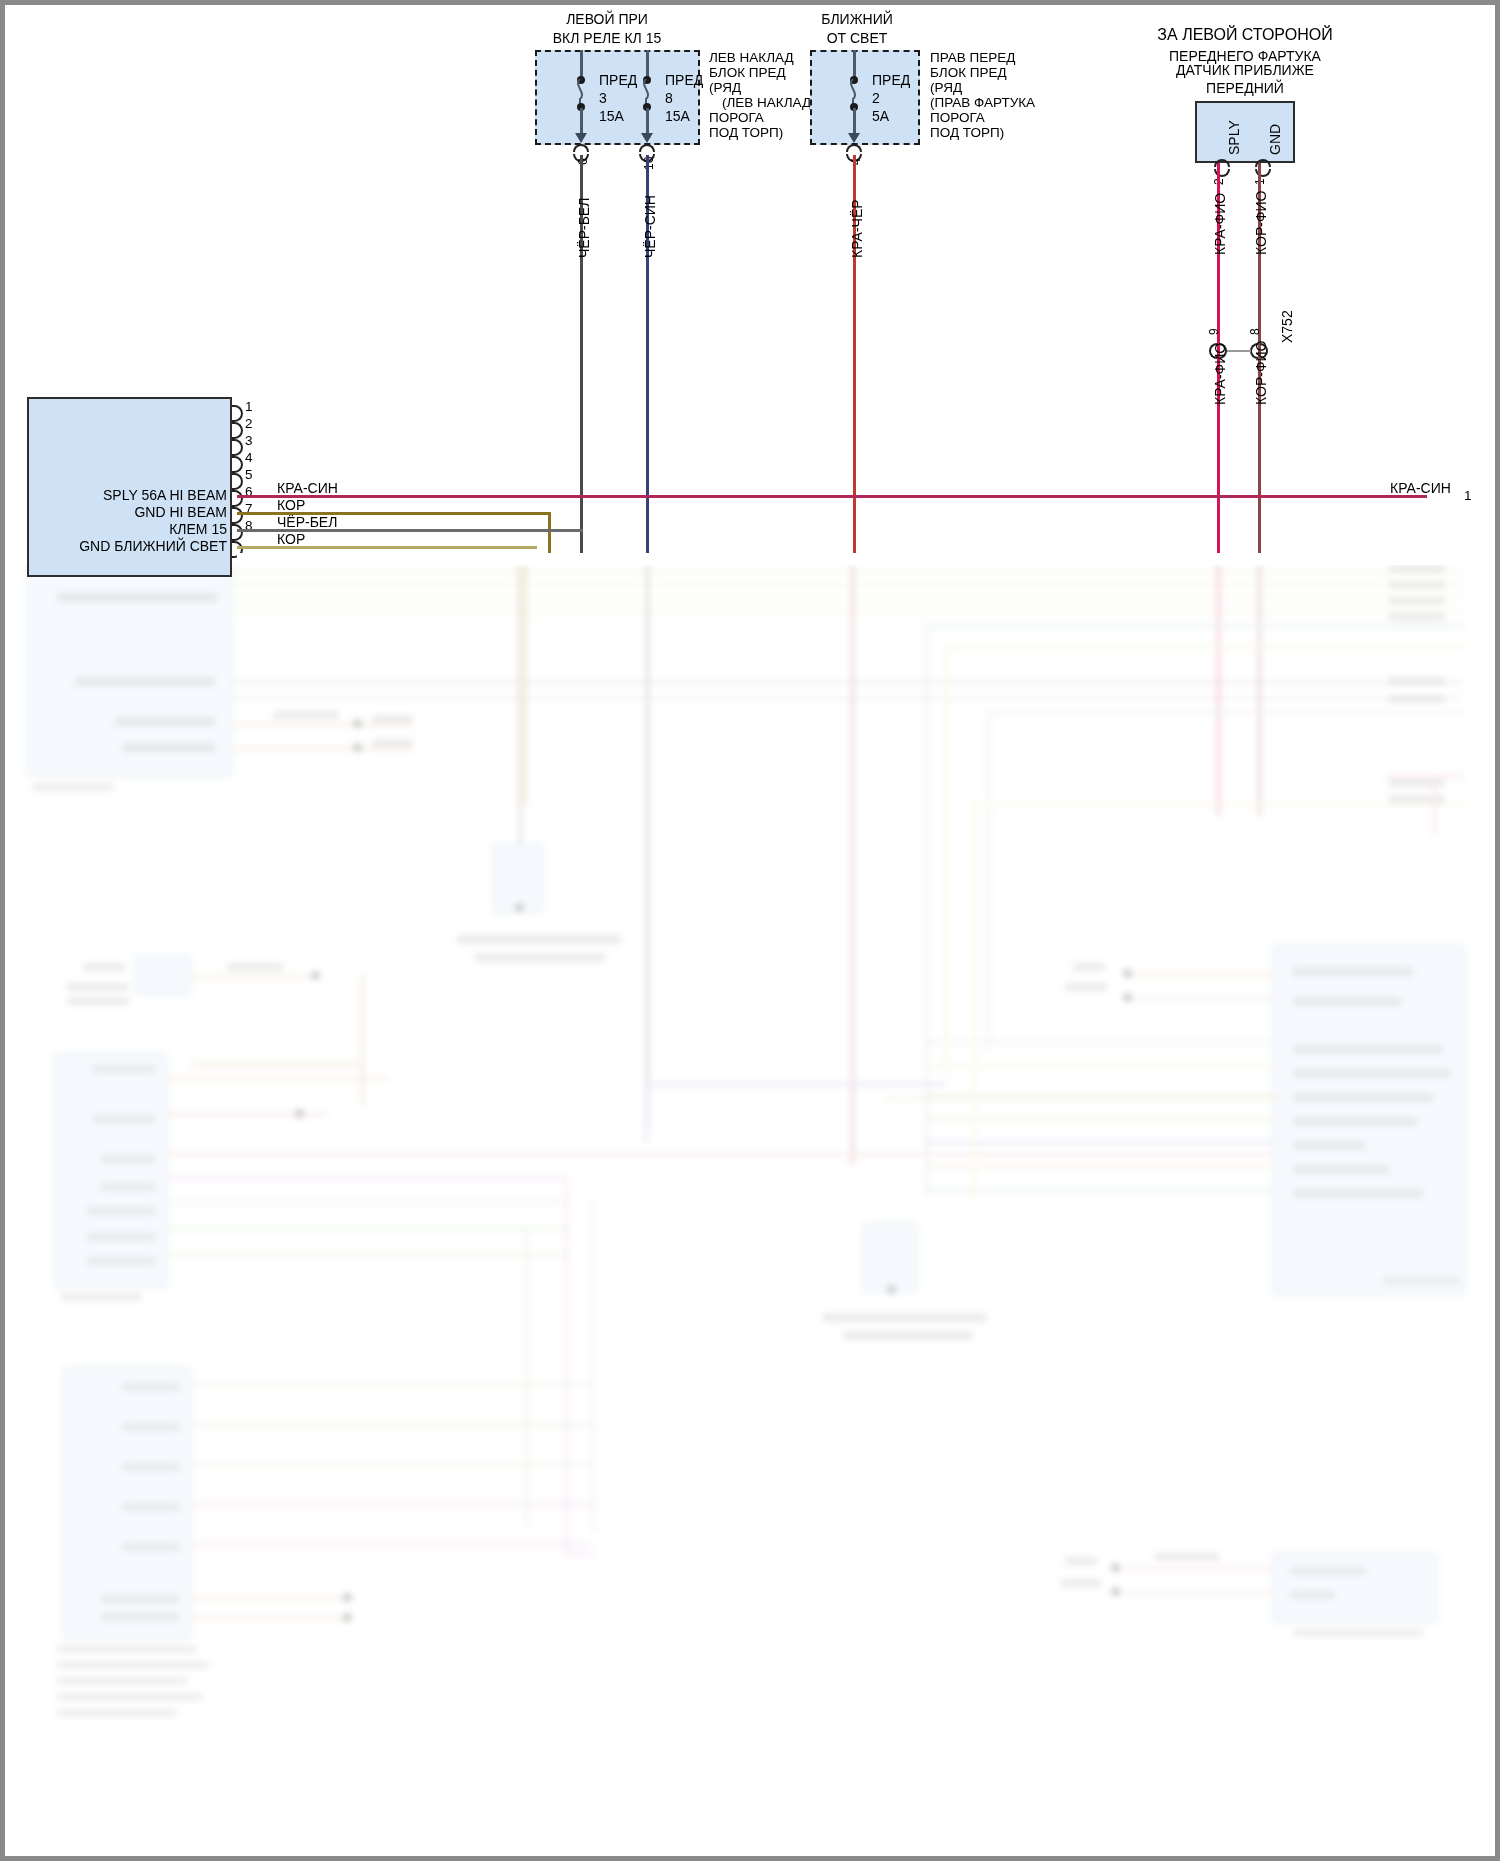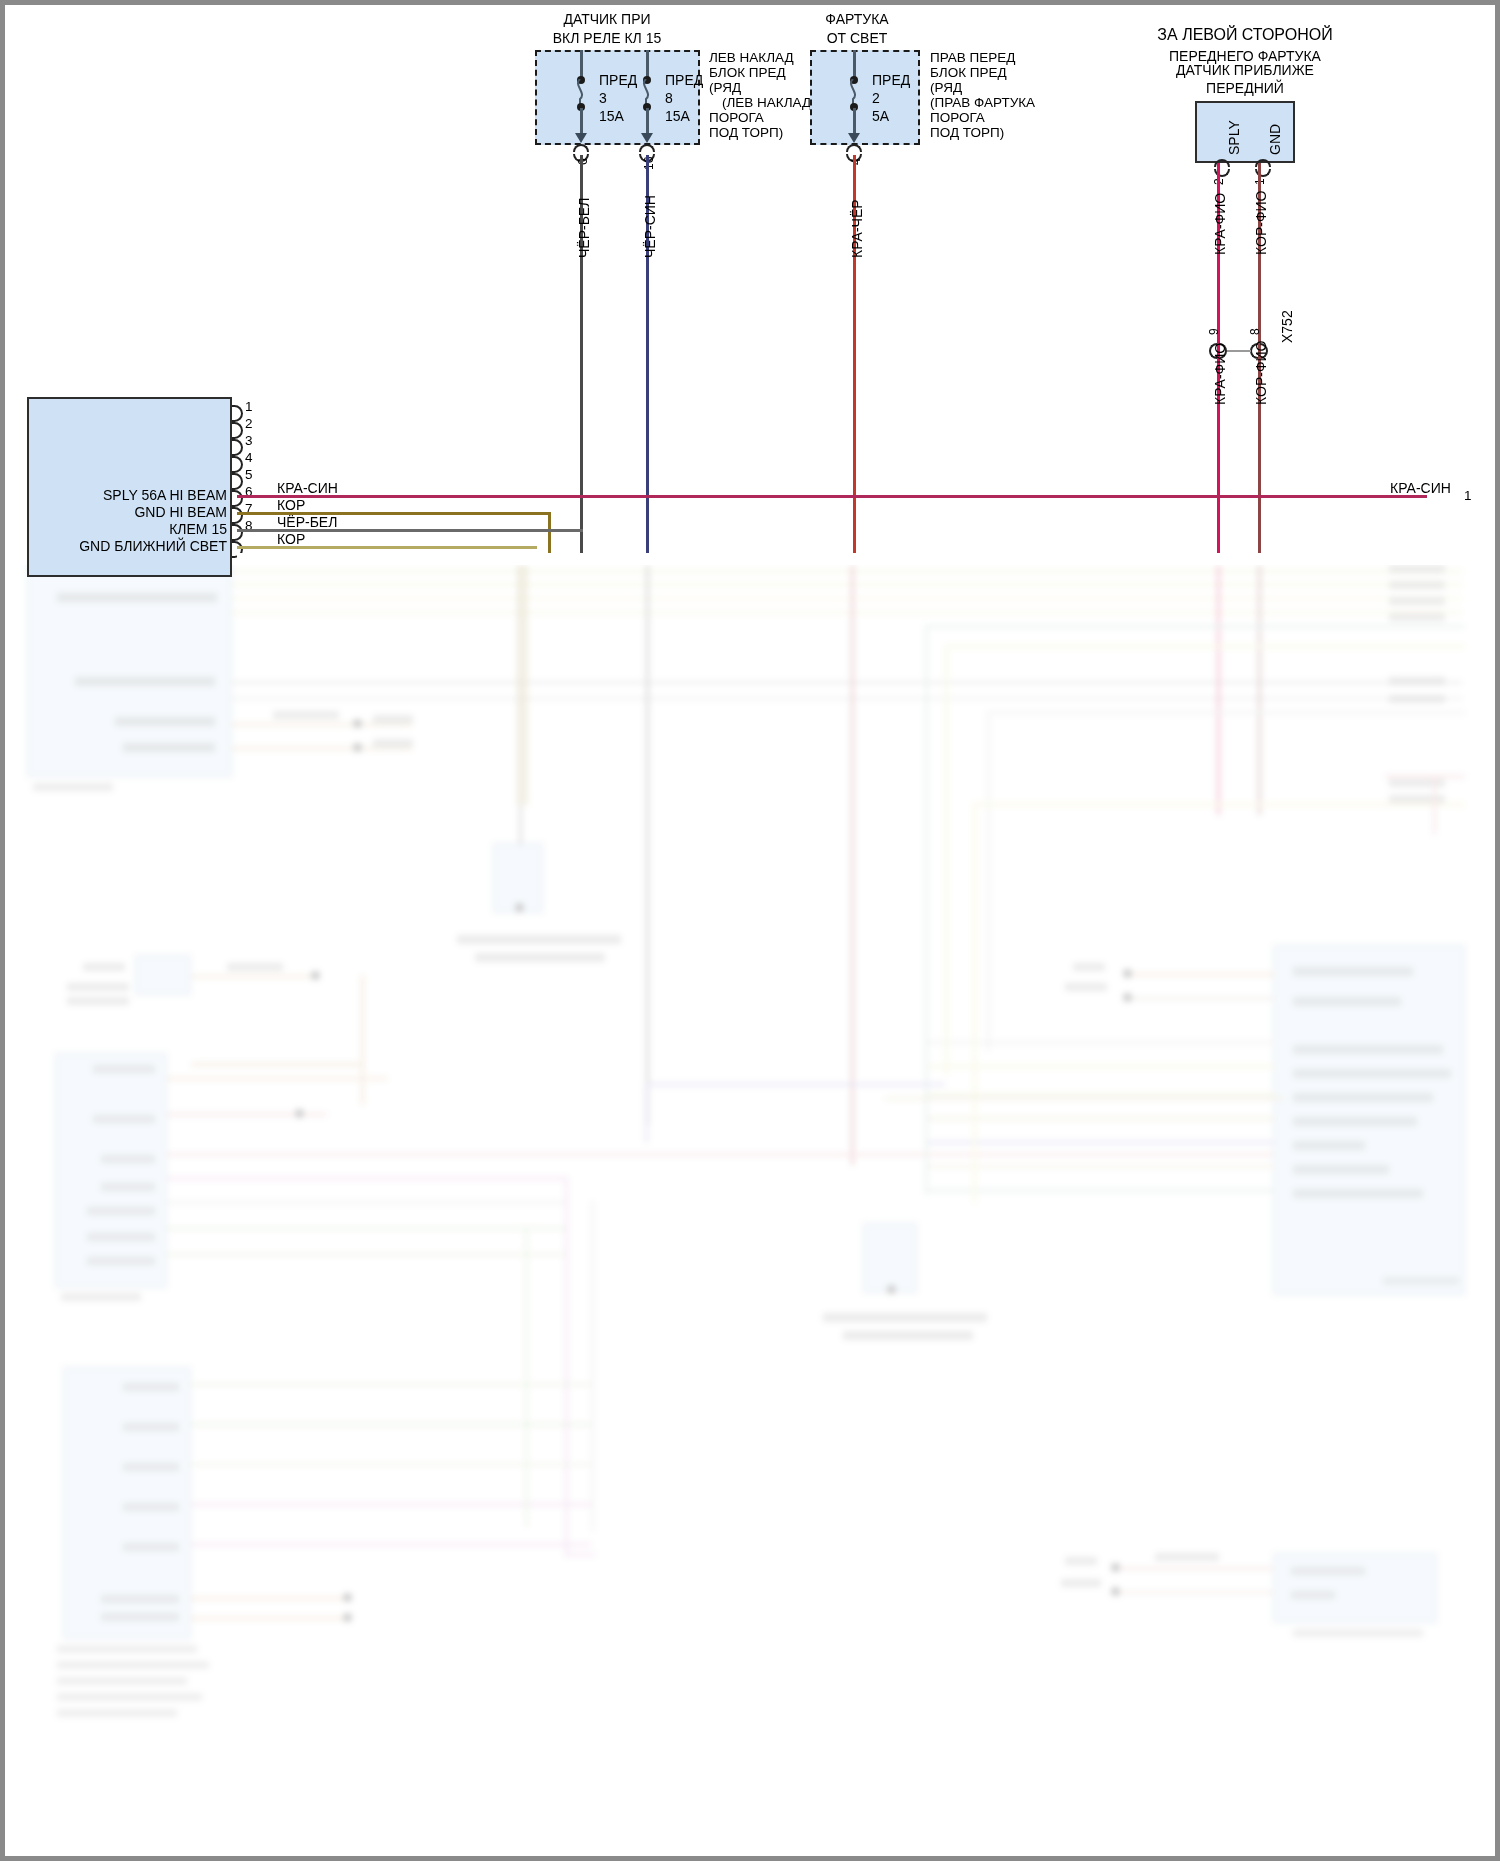--- a/index.html
+++ b/index.html
@@ -228,21 +228,21 @@
       <div class="bvline" style="left:586px;top:1196px;height:330px;background:#cfcfcf;"></div>
       <div class="bvline" style="left:520px;top:1222px;height:300px;background:#b8d8a8;"></div>
 
     </div>
   </div>
   <div id="fadeveil"></div>
 
   <div class="lyr">
 
     <div>
-      <div class="txt c" style="left:602px;top:7px;font-size:14px;font-weight:400;">ДАТЧИК ПРИ</div>
+      <div class="txt c" style="left:602px;top:7px;font-size:14px;font-weight:400;">ЛЕВОЙ ПРИ</div>
       <div class="txt c" style="left:602px;top:26px;font-size:14px;">ВКЛ РЕЛЕ КЛ 15</div>
 
       <div class="dashbox" style="left:530px;top:45px;width:165px;height:95px;"></div>
 
       <div class="txt" style="left:704px;top:45px;">ЛЕВ НАКЛАД</div>
       <div class="txt" style="left:704px;top:60px;">БЛОК ПРЕД</div>
       <div class="txt" style="left:704px;top:75px;">(РЯД</div>
       <div class="txt" style="left:704px;top:90px;margin-left:13px;">(ЛЕВ НАКЛАД</div>
       <div class="txt" style="left:704px;top:105px;">ПОРОГА</div>
       <div class="txt" style="left:704px;top:120px;">ПОД ТОРП)</div>
@@ -283,21 +283,21 @@
         <div class="txt" style="left:660px;top:86px;font-size:14px;">8</div>
         <div class="txt" style="left:660px;top:104px;font-size:14px;">15A</div>
         <div class="brk" style="left:633px;top:140px;transform:rotate(90deg);"></div>
         <div class="vtxt" style="left:637px;top:165px;font-size:12px;">16</div>
         <div class="wire vw" style="left:641px;top:150px;height:410px;background:#3a3f7a;"></div>
         <div class="vtxt" style="left:637px;top:253px;font-size:14px;">ЧЁР-СИН</div>
       </div>
     </div>
 
     <div>
-      <div class="txt c" style="left:852px;top:7px;font-size:14px;">ФАРТУКА</div>
+      <div class="txt c" style="left:852px;top:7px;font-size:14px;">БЛИЖНИЙ</div>
       <div class="txt c" style="left:852px;top:26px;font-size:14px;">ОТ СВЕТ</div>
 
       <div class="dashbox" style="left:805px;top:45px;width:110px;height:95px;"></div>
 
       <div class="txt" style="left:925px;top:45px;">ПРАВ ПЕРЕД</div>
       <div class="txt" style="left:925px;top:60px;">БЛОК ПРЕД</div>
       <div class="txt" style="left:925px;top:75px;">(РЯД</div>
       <div class="txt" style="left:925px;top:90px;">(ПРАВ ФАРТУКА</div>
       <div class="txt" style="left:925px;top:105px;">ПОРОГА</div>
       <div class="txt" style="left:925px;top:120px;">ПОД ТОРП)</div>

